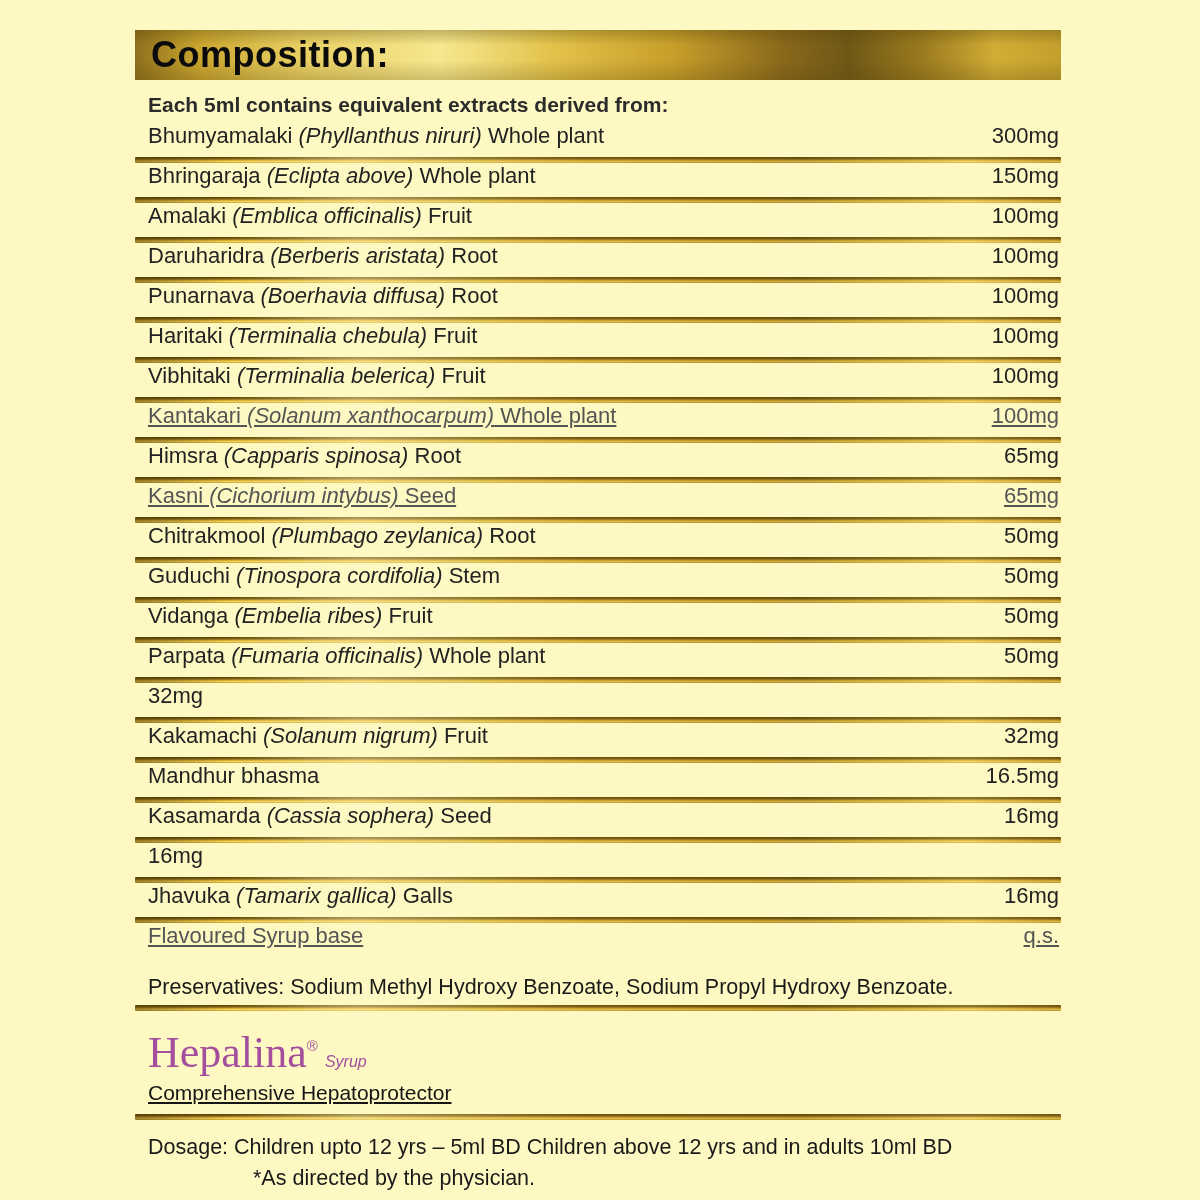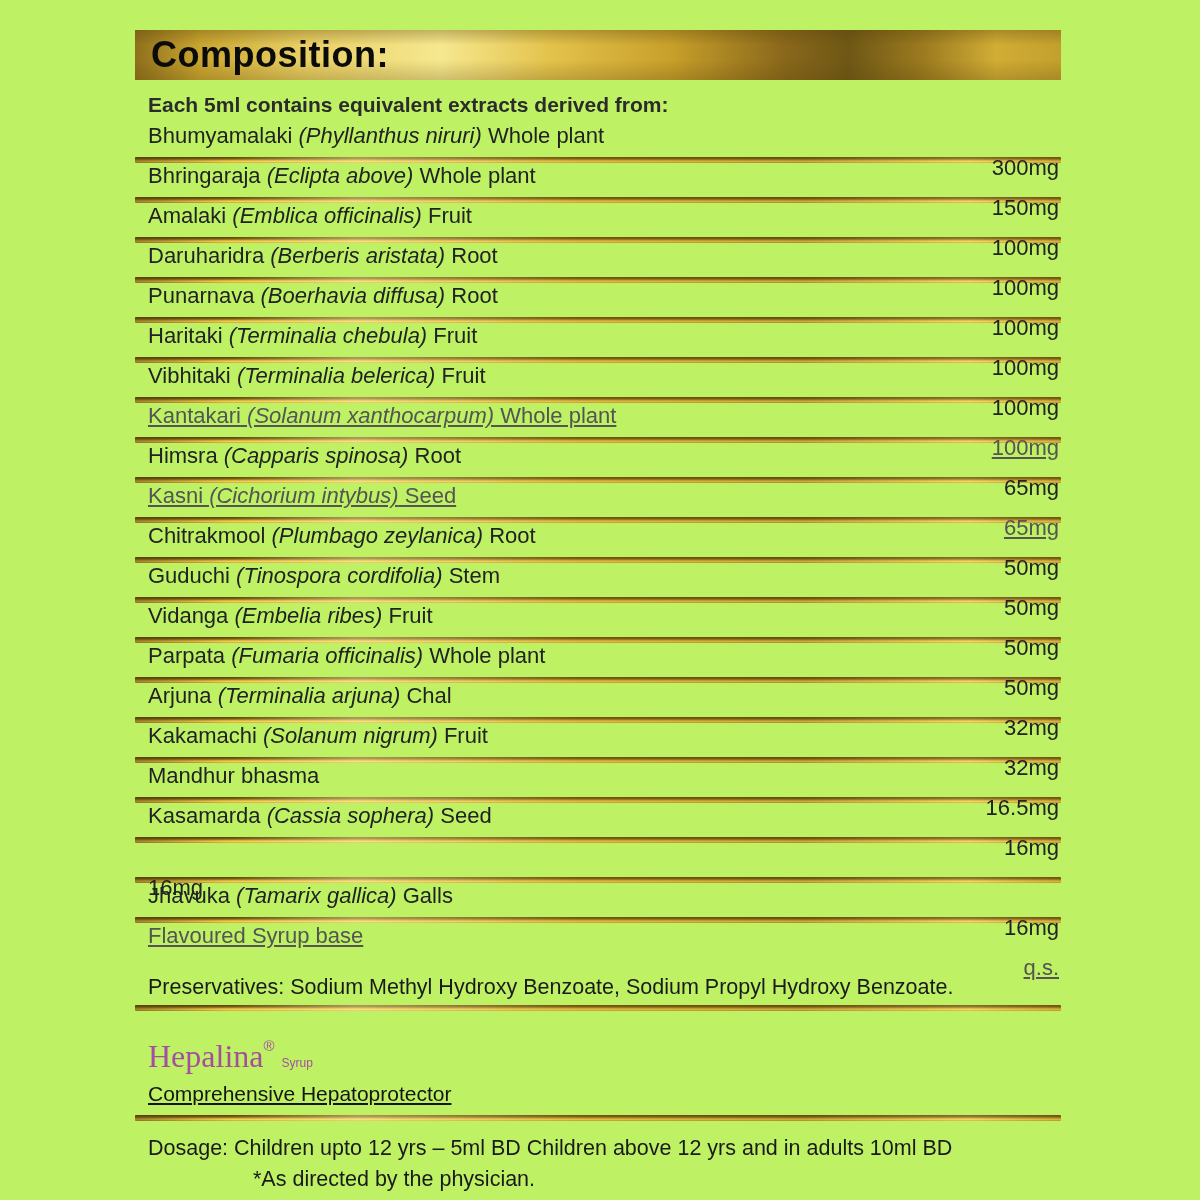--- a/index.html
+++ b/index.html
@@ -6,21 +6,21 @@
     margin: 0;
     padding: 0;
     background: #ffffff;
     font-family: "Liberation Sans", sans-serif;
     color: #1f1f1f;
   }
   .page {
     position: relative;
     width: 1200px;
     height: 1200px;
-    background: #bef264;
+    background: #fef9c3;
     overflow: hidden;
   }
   .sheet {
     position: absolute;
     left: 135px;
     top: 30px;
     width: 926px;
   }
 
   
@@ -53,21 +53,21 @@
     display: flex;
     justify-content: space-between;
     height: 34px;
     padding-left: 13px;
     padding-right: 2px;
     font-size: 22px;
     color: #222222;
   }
   .row.muted { color: #545454; text-decoration: underline; }
   .ing-botanical { font-style: italic; }
-  .row-amount { white-space: nowrap; margin-top: 32px; }
+  .row-amount { white-space: nowrap; }
 
   .gold-line {
     height: 6px;
     border-radius: 1px;
     background-image:
       linear-gradient(90deg, rgba(80,60,10,0.50) 0%, rgba(255,244,170,0.00) 10%, rgba(255,246,180,0.45) 24%, rgba(165,125,30,0.22) 48%, rgba(110,85,18,0.32) 72%, rgba(255,240,160,0.22) 90%, rgba(140,105,22,0.30) 100%),
       linear-gradient(to bottom, #55420d 0%, #7a5d13 32%, #d1a62a 55%, #f3d465 72%, #e3b93b 86%, #caa127 100%);
   }
 
   
@@ -82,32 +82,33 @@
   .preservatives-divider { margin-top: 5px; }
 
   
   .brand-block {
     margin-top: 16px;
     padding-left: 13px;
   }
   .brand-line { line-height: 38px; }
   .brand-name {
     font-family: "Liberation Serif", serif;
-    font-size: 32px;
+    font-size: 44px;
     color: #a44f9e;
   }
   .brand-reg {
     font-size: 15px;
     color: #a44f9e;
     vertical-align: 16px;
   }
   .brand-form {
-    font-size: 12px;
+    font-size: 16px;
     color: #a44f9e;
     margin-left: 7px;
+    font-style: italic;
   }
   .tagline {
     font-size: 21px;
     color: #151515;
     text-decoration: underline;
   }
   .tagline-divider { margin-top: 9px; }
 
   
   .dosage {
@@ -201,21 +202,20 @@
     <div class="row-text"><span class="ing-name">Vidanga</span><span class="ing-botanical"> (Embelia ribes)</span><span class="ing-part"> Fruit</span></div>
     <div class="row-amount">50mg</div>
   </div>
 <div class="gold-line"></div>
   <div class="row">
     <div class="row-text"><span class="ing-name">Parpata</span><span class="ing-botanical"> (Fumaria officinalis)</span><span class="ing-part"> Whole plant</span></div>
     <div class="row-amount">50mg</div>
   </div>
 <div class="gold-line"></div>
   <div class="row">
-    <div class="row-text"><span class="ing-name">Arjuna</span><span class="ing-botanical"> (Terminalia arjuna)</span><span class="ing-part"> Chal</span></div>
     <div class="row-amount">32mg</div>
   </div>
 <div class="gold-line"></div>
   <div class="row">
     <div class="row-text"><span class="ing-name">Kakamachi</span><span class="ing-botanical"> (Solanum nigrum)</span><span class="ing-part"> Fruit</span></div>
     <div class="row-amount">32mg</div>
   </div>
 <div class="gold-line"></div>
   <div class="row">
     <div class="row-text"><span class="ing-name">Mandhur bhasma</span></div>

